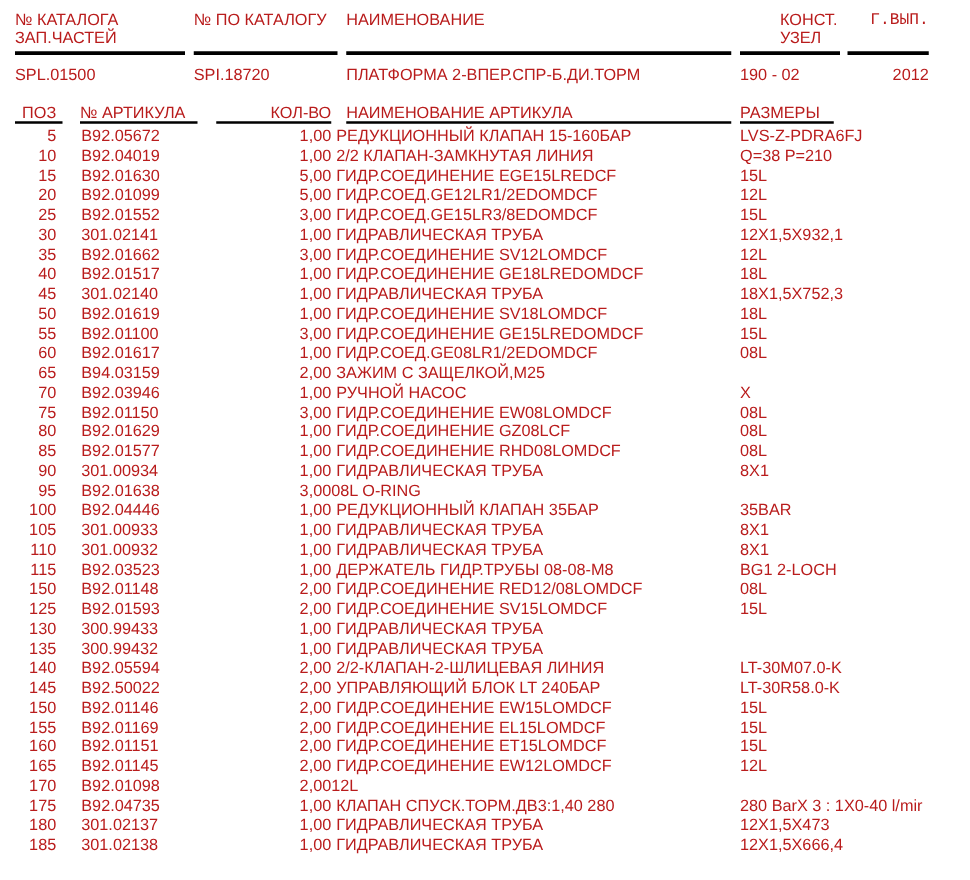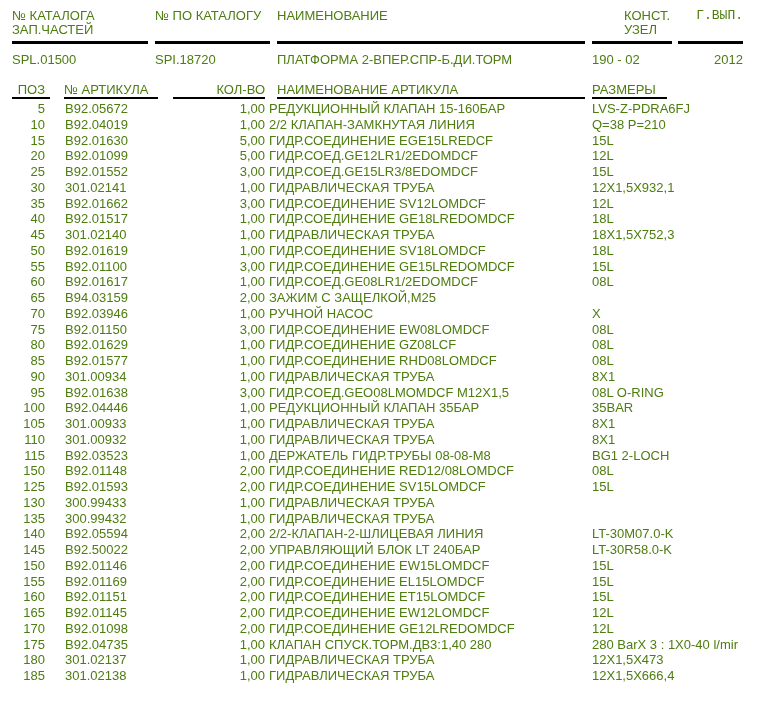--- a/index.html
+++ b/index.html
@@ -1,21 +1,21 @@
 <!DOCTYPE html>
 <html><head>
 <meta charset="utf-8">
 <style>
   html, body { margin: 0; padding: 0; background: #ffffff; }
   .page {
     position: relative;
     width: 776px;
     height: 704px;
     background: #ffffff;
-    color: #4d7c0f;
+    color: #b91c1c;
     font-family: "Liberation Sans", sans-serif;
     font-size: 13px;
     overflow: hidden;
   }
   .abs { position: absolute; white-space: nowrap; }
   .h-label { line-height: 14px; }
   .rule { position: absolute; background: #000000; height: 3px; }
   .rule2 { position: absolute; background: #000000; height: 2px; }
   .right { text-align: right; }
   .rows {
@@ -202,21 +202,20 @@
         <div class="cell cell-pos">90</div>
         <div class="cell cell-article">301.00934</div>
         <div class="cell cell-qty">1,00</div>
         <div class="cell cell-name">ГИДРАВЛИЧЕСКАЯ ТРУБА</div>
         <div class="cell cell-size">8X1</div>
       </div>
       <div class="row">
         <div class="cell cell-pos">95</div>
         <div class="cell cell-article">B92.01638</div>
         <div class="cell cell-qty">3,00</div>
-        <div class="cell cell-name">ГИДР.СОЕД.GEO08LMOMDCF M12X1,5</div>
         <div class="cell cell-size">08L O-RING</div>
       </div>
       <div class="row">
         <div class="cell cell-pos">100</div>
         <div class="cell cell-article">B92.04446</div>
         <div class="cell cell-qty">1,00</div>
         <div class="cell cell-name">РЕДУКЦИОННЫЙ КЛАПАН 35БАР</div>
         <div class="cell cell-size">35BAR</div>
       </div>
       <div class="row">
@@ -307,21 +306,20 @@
         <div class="cell cell-pos">165</div>
         <div class="cell cell-article">B92.01145</div>
         <div class="cell cell-qty">2,00</div>
         <div class="cell cell-name">ГИДР.СОЕДИНЕНИЕ EW12LOMDCF</div>
         <div class="cell cell-size">12L</div>
       </div>
       <div class="row">
         <div class="cell cell-pos">170</div>
         <div class="cell cell-article">B92.01098</div>
         <div class="cell cell-qty">2,00</div>
-        <div class="cell cell-name">ГИДР.СОЕДИНЕНИЕ GE12LREDOMDCF</div>
         <div class="cell cell-size">12L</div>
       </div>
       <div class="row">
         <div class="cell cell-pos">175</div>
         <div class="cell cell-article">B92.04735</div>
         <div class="cell cell-qty">1,00</div>
         <div class="cell cell-name">КЛАПАН СПУСК.ТОРМ.ДВ3:1,40 280</div>
         <div class="cell cell-size">280 BarX 3 : 1X0-40 l/mir</div>
       </div>
       <div class="row">

